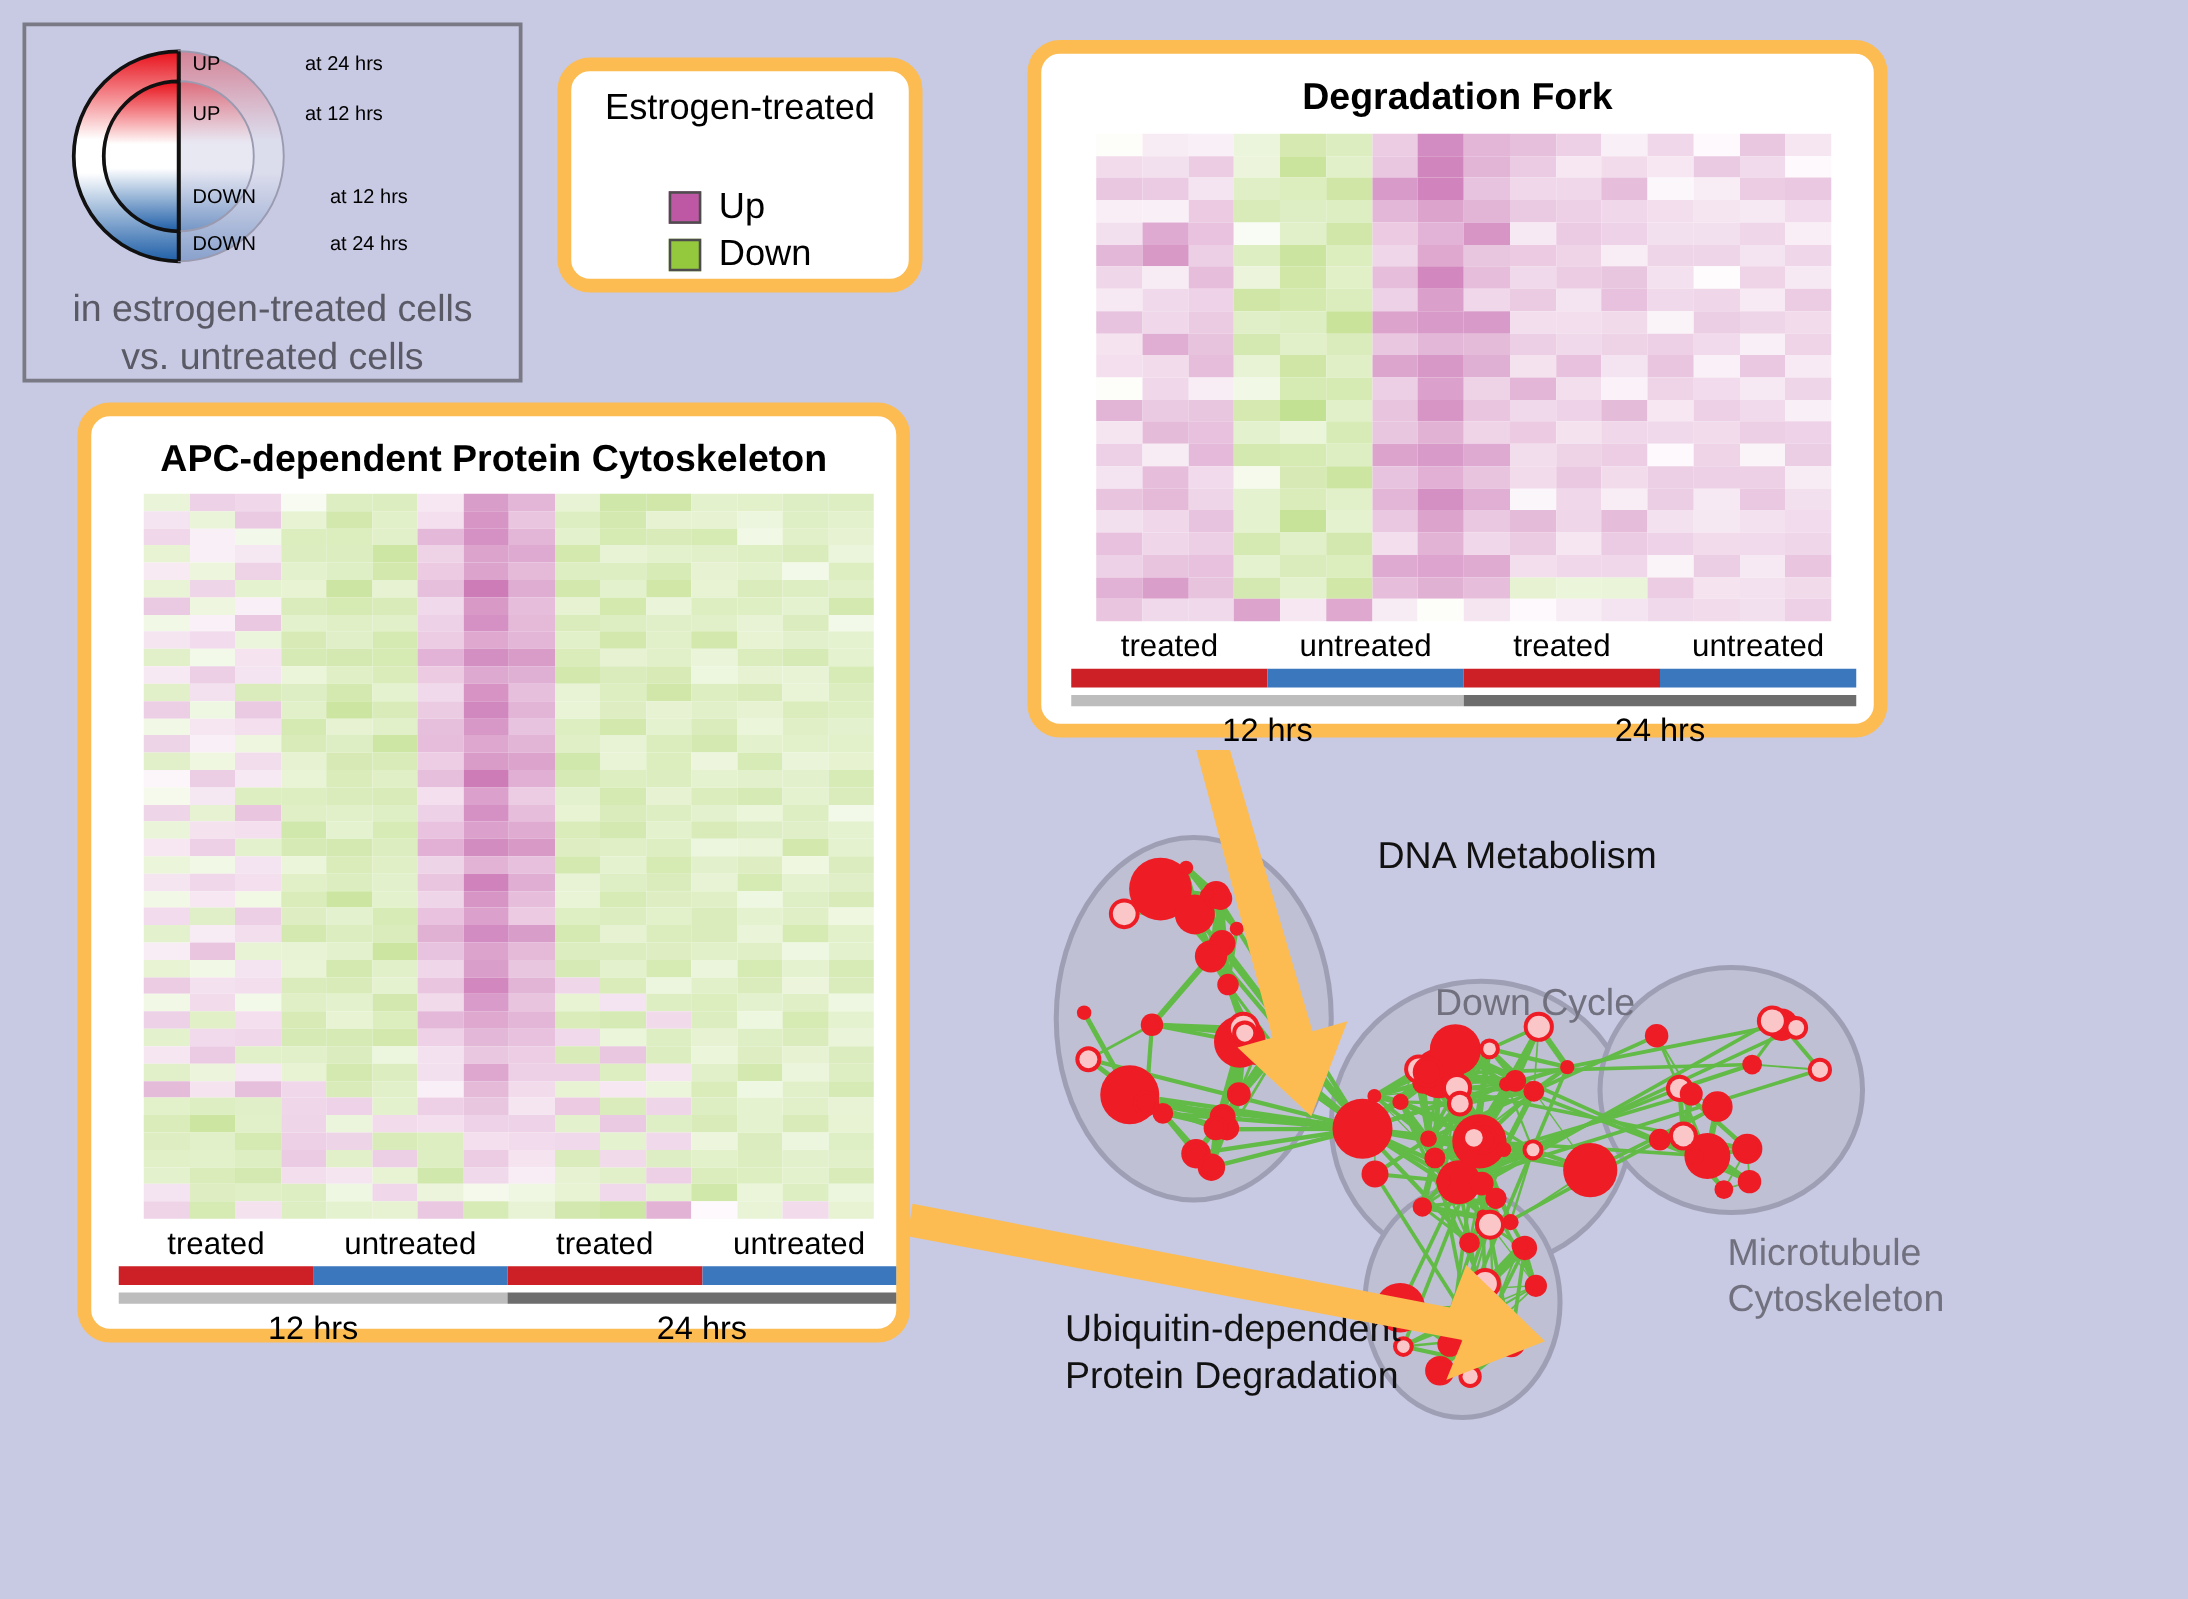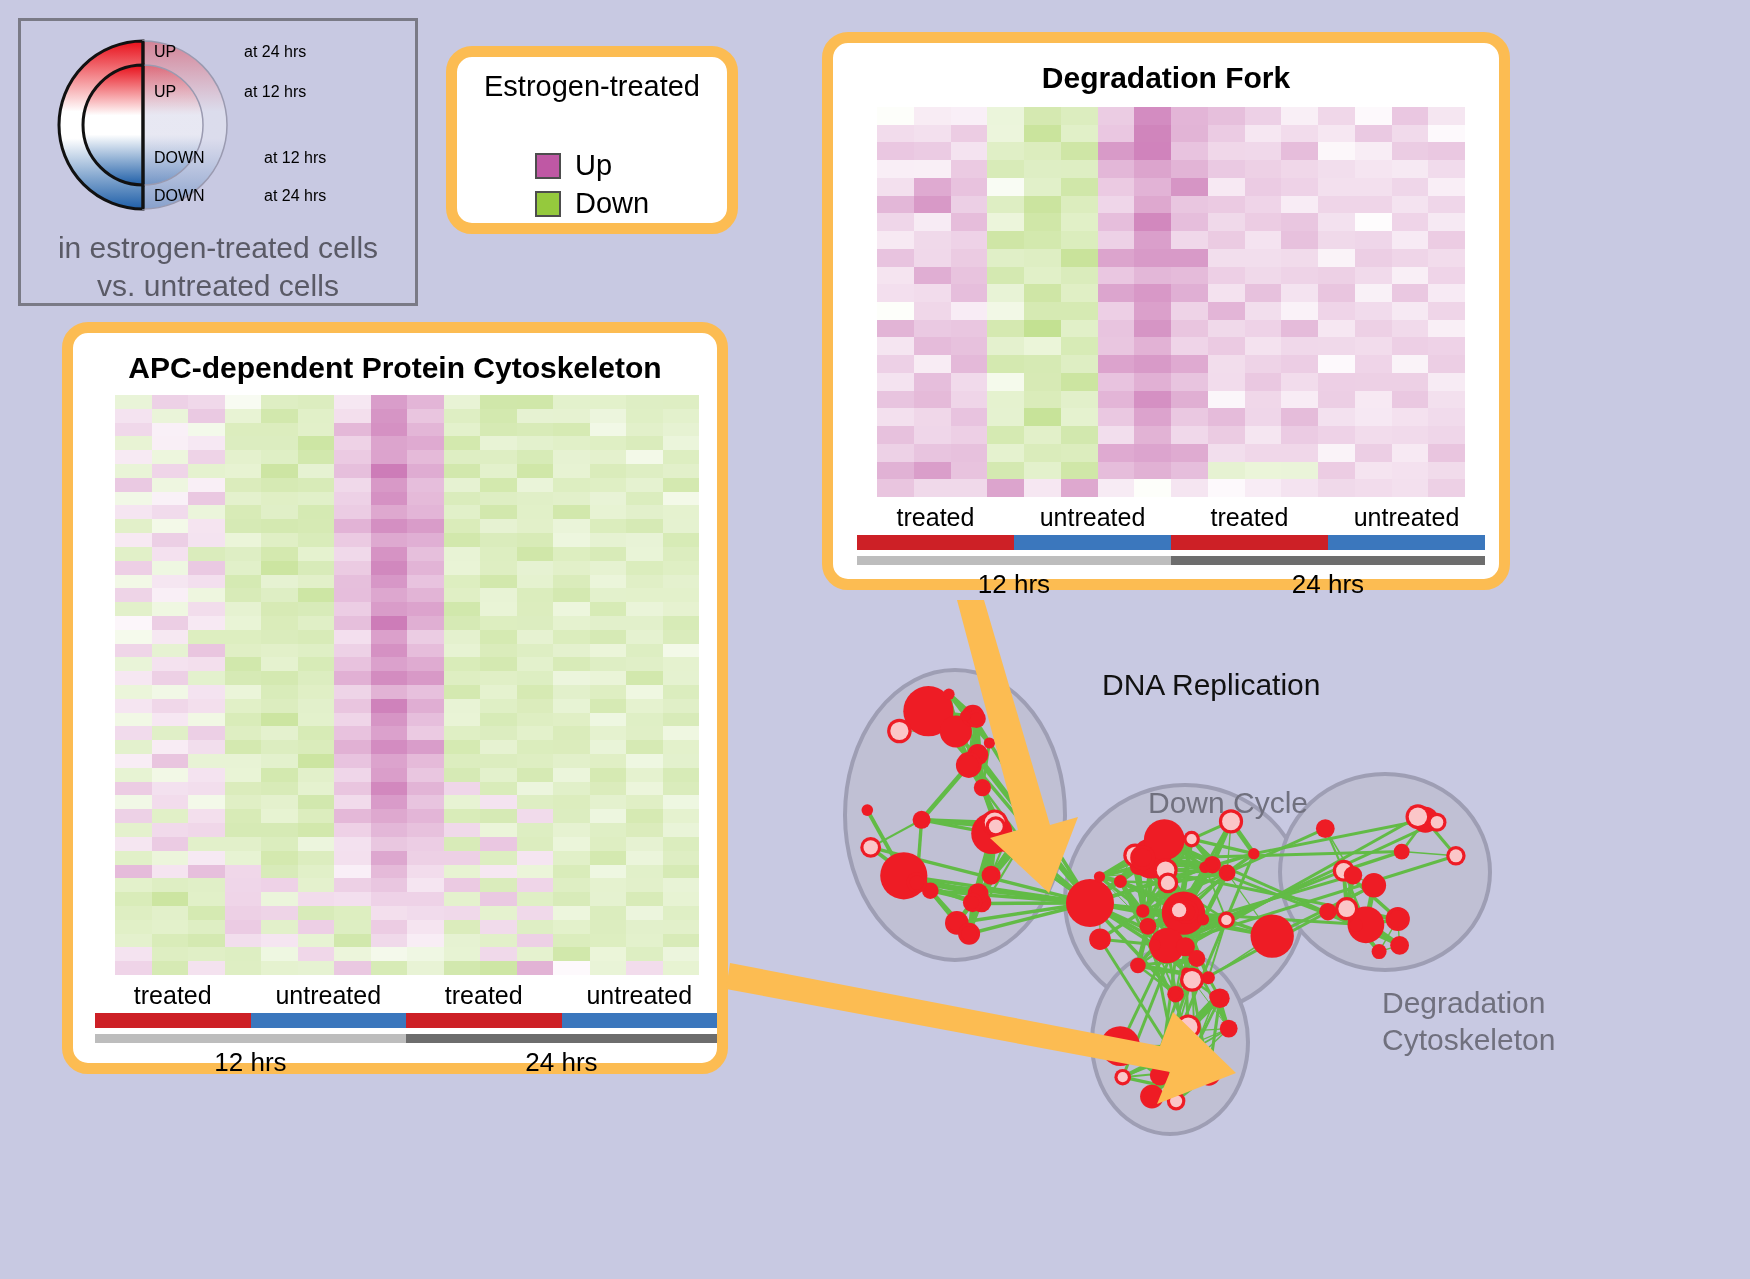--- a/index.html
+++ b/index.html
@@ -1862,26 +1862,30 @@
         <circle cx="435.7" cy="396.7" r="6.5" fill="#ee1c25" fill-opacity="1"></circle>
         <circle cx="412.0" cy="379.8" r="12.0" fill="#ee1c25"></circle>
         <circle cx="412.0" cy="379.8" r="8.8" fill="#ee1c25" fill-opacity="0.35"></circle>
         <circle cx="412.0" cy="379.8" r="8.8" fill="#ffffff" fill-opacity="0.75"></circle>
         <circle cx="396.1" cy="501.1" r="9.3" fill="#ee1c25"></circle>
         <circle cx="396.1" cy="501.1" r="6.1" fill="#ee1c25" fill-opacity="0.35"></circle>
         <circle cx="396.1" cy="501.1" r="6.1" fill="#ffffff" fill-opacity="0.75"></circle>
       </g>
   </svg>
 
-  <div class="netlabel" id="lbl-dna">DNA Replication</div>
+  <div class="netlabel" id="lbl-dna">DNA Metabolism</div>
   <div class="netlabel" id="lbl-cc">Down Cycle</div>
   <div class="netlabel" id="lbl-mt">
-    <div>Degradation</div>
+    <div>Microtubule</div>
     <div>Cytoskeleton</div>
   </div>
+  <div class="netlabel" id="lbl-ub">
+    <div>Ubiquitin-dependent</div>
+    <div>Protein Degradation</div>
+  </div>
 
   <svg id="arrows" viewBox="0 0 1750 1279">
 
     <path d="M943,600 L984,600 L1050,825 L1078,817 L1049,893 L990,838 L1018,830 L957,600 Z" fill="#fcbc52"></path>
 
     <path d="M730,963 L1160,1046 L1173,1012 L1236,1073 L1157,1104 L1170,1072 L726,989 Z" fill="#fcbc52"></path>
   </svg>
 
 </div>
 

